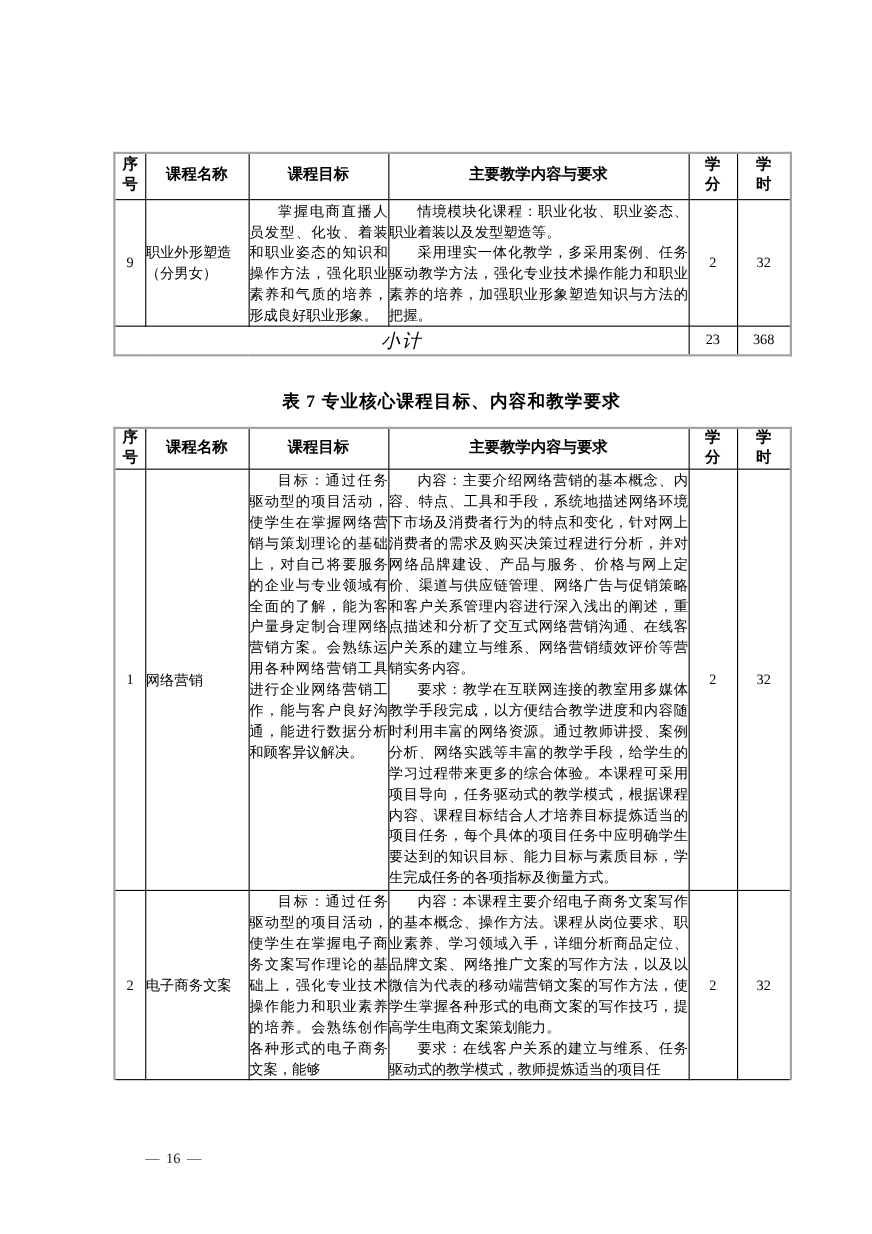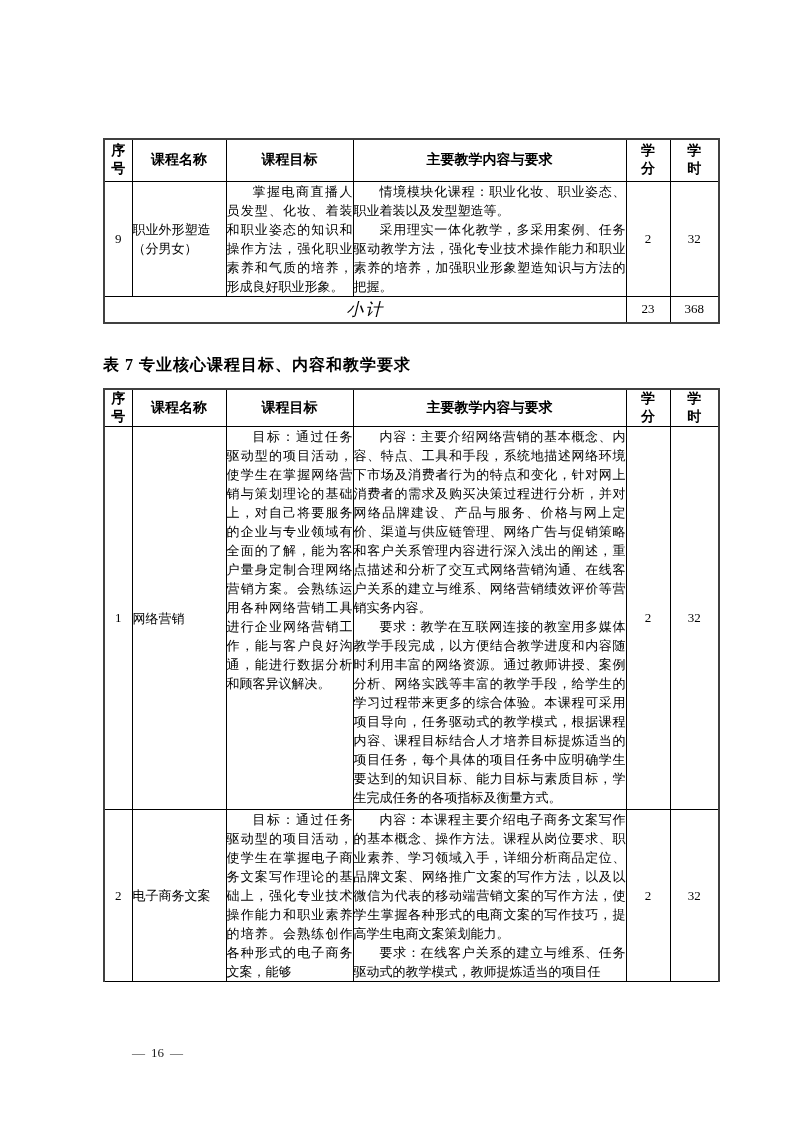--- a/index.html
+++ b/index.html
@@ -4,21 +4,21 @@
 <style>
   html,body { margin:0; padding:0; background:#ffffff; }
   .page {
     position:relative; width:793px; height:1122px; background:#ffffff;
     font-family:"Liberation Serif","DejaVu Serif",serif; color:#000;
     overflow:hidden;
   }
   .doc-table {
     position:absolute; left:103px; width:615px;
     border-collapse:collapse; table-layout:fixed;
-    border:2px solid #404040;
+    border:2px solid #a3a3a3;
   }
   .table-cont { top:138px; }
   .table7 { top:388px; border-bottom-width:1px; }
   .doc-table th, .doc-table td { border:1px solid #000; padding:0; }
   .doc-table th {
     font-size:14px; font-weight:bold; text-align:center;
     vertical-align:middle; line-height:18px;
   }
   .vstack { display:inline-block; width:1em; line-height:18px; }
   .table-cont thead tr { height:42px; }
@@ -39,21 +39,21 @@
     text-align:justify; padding:2px 3px 0 3px; overflow:hidden;margin-left:16px;
   }
   .c-goal p, .c-content p { margin:0; text-indent:2em; }
   .c-subtotal {
     text-align:center; vertical-align:middle; font-size:17px;
     letter-spacing:2px;
     font-style:italic;
   }
   .table-title {
     position:absolute; left:103px; top:355px; width:615px;
-    text-align:left; font-size:16px; font-weight:bold;
+    text-align:center; font-size:16px; font-weight:bold;
     letter-spacing:1px;
   }
   .footer {
     position:absolute; left:126px; top:1045px; font-size:13px;
     color:#1a1a1a;
   }
   .footer .dash { letter-spacing:0; margin:0 6px; color:#444; }
 </style>
 </head>
 <body>

